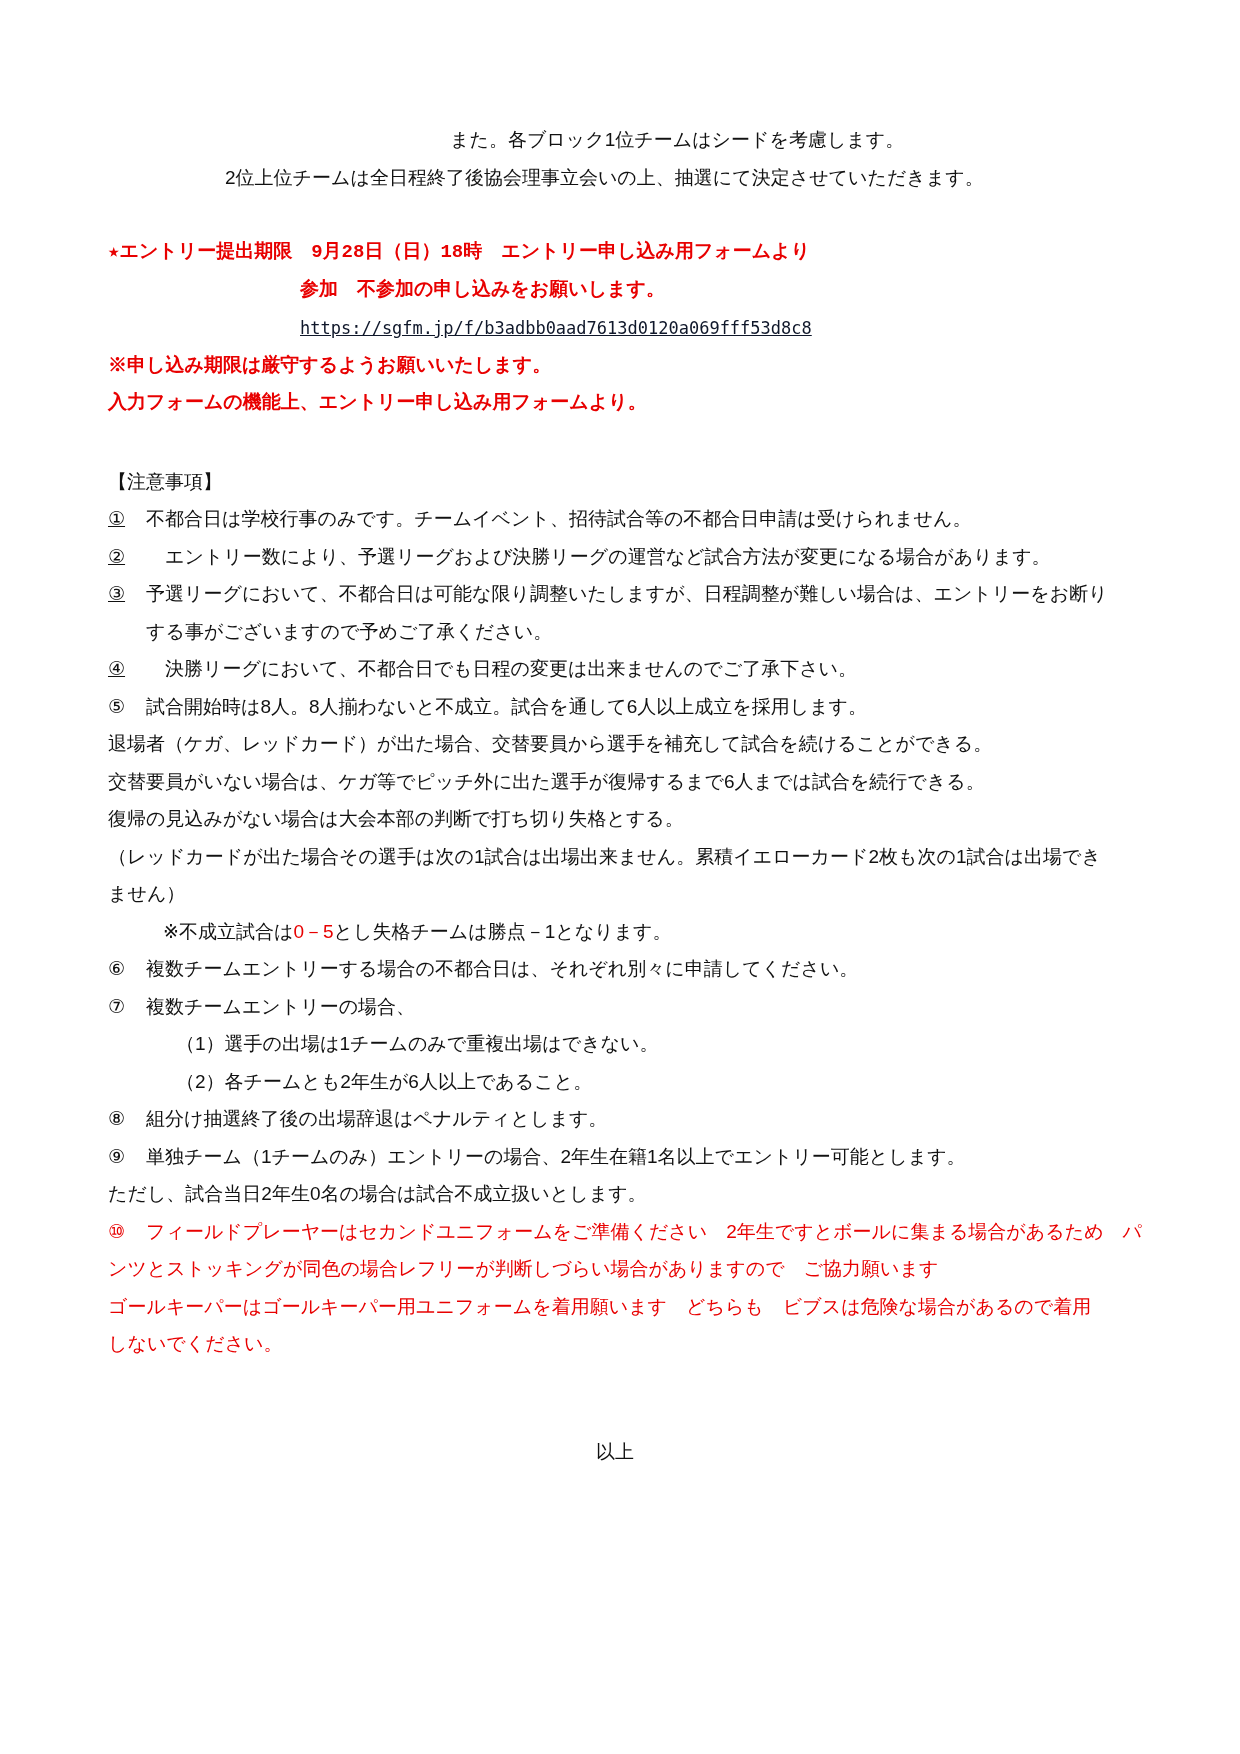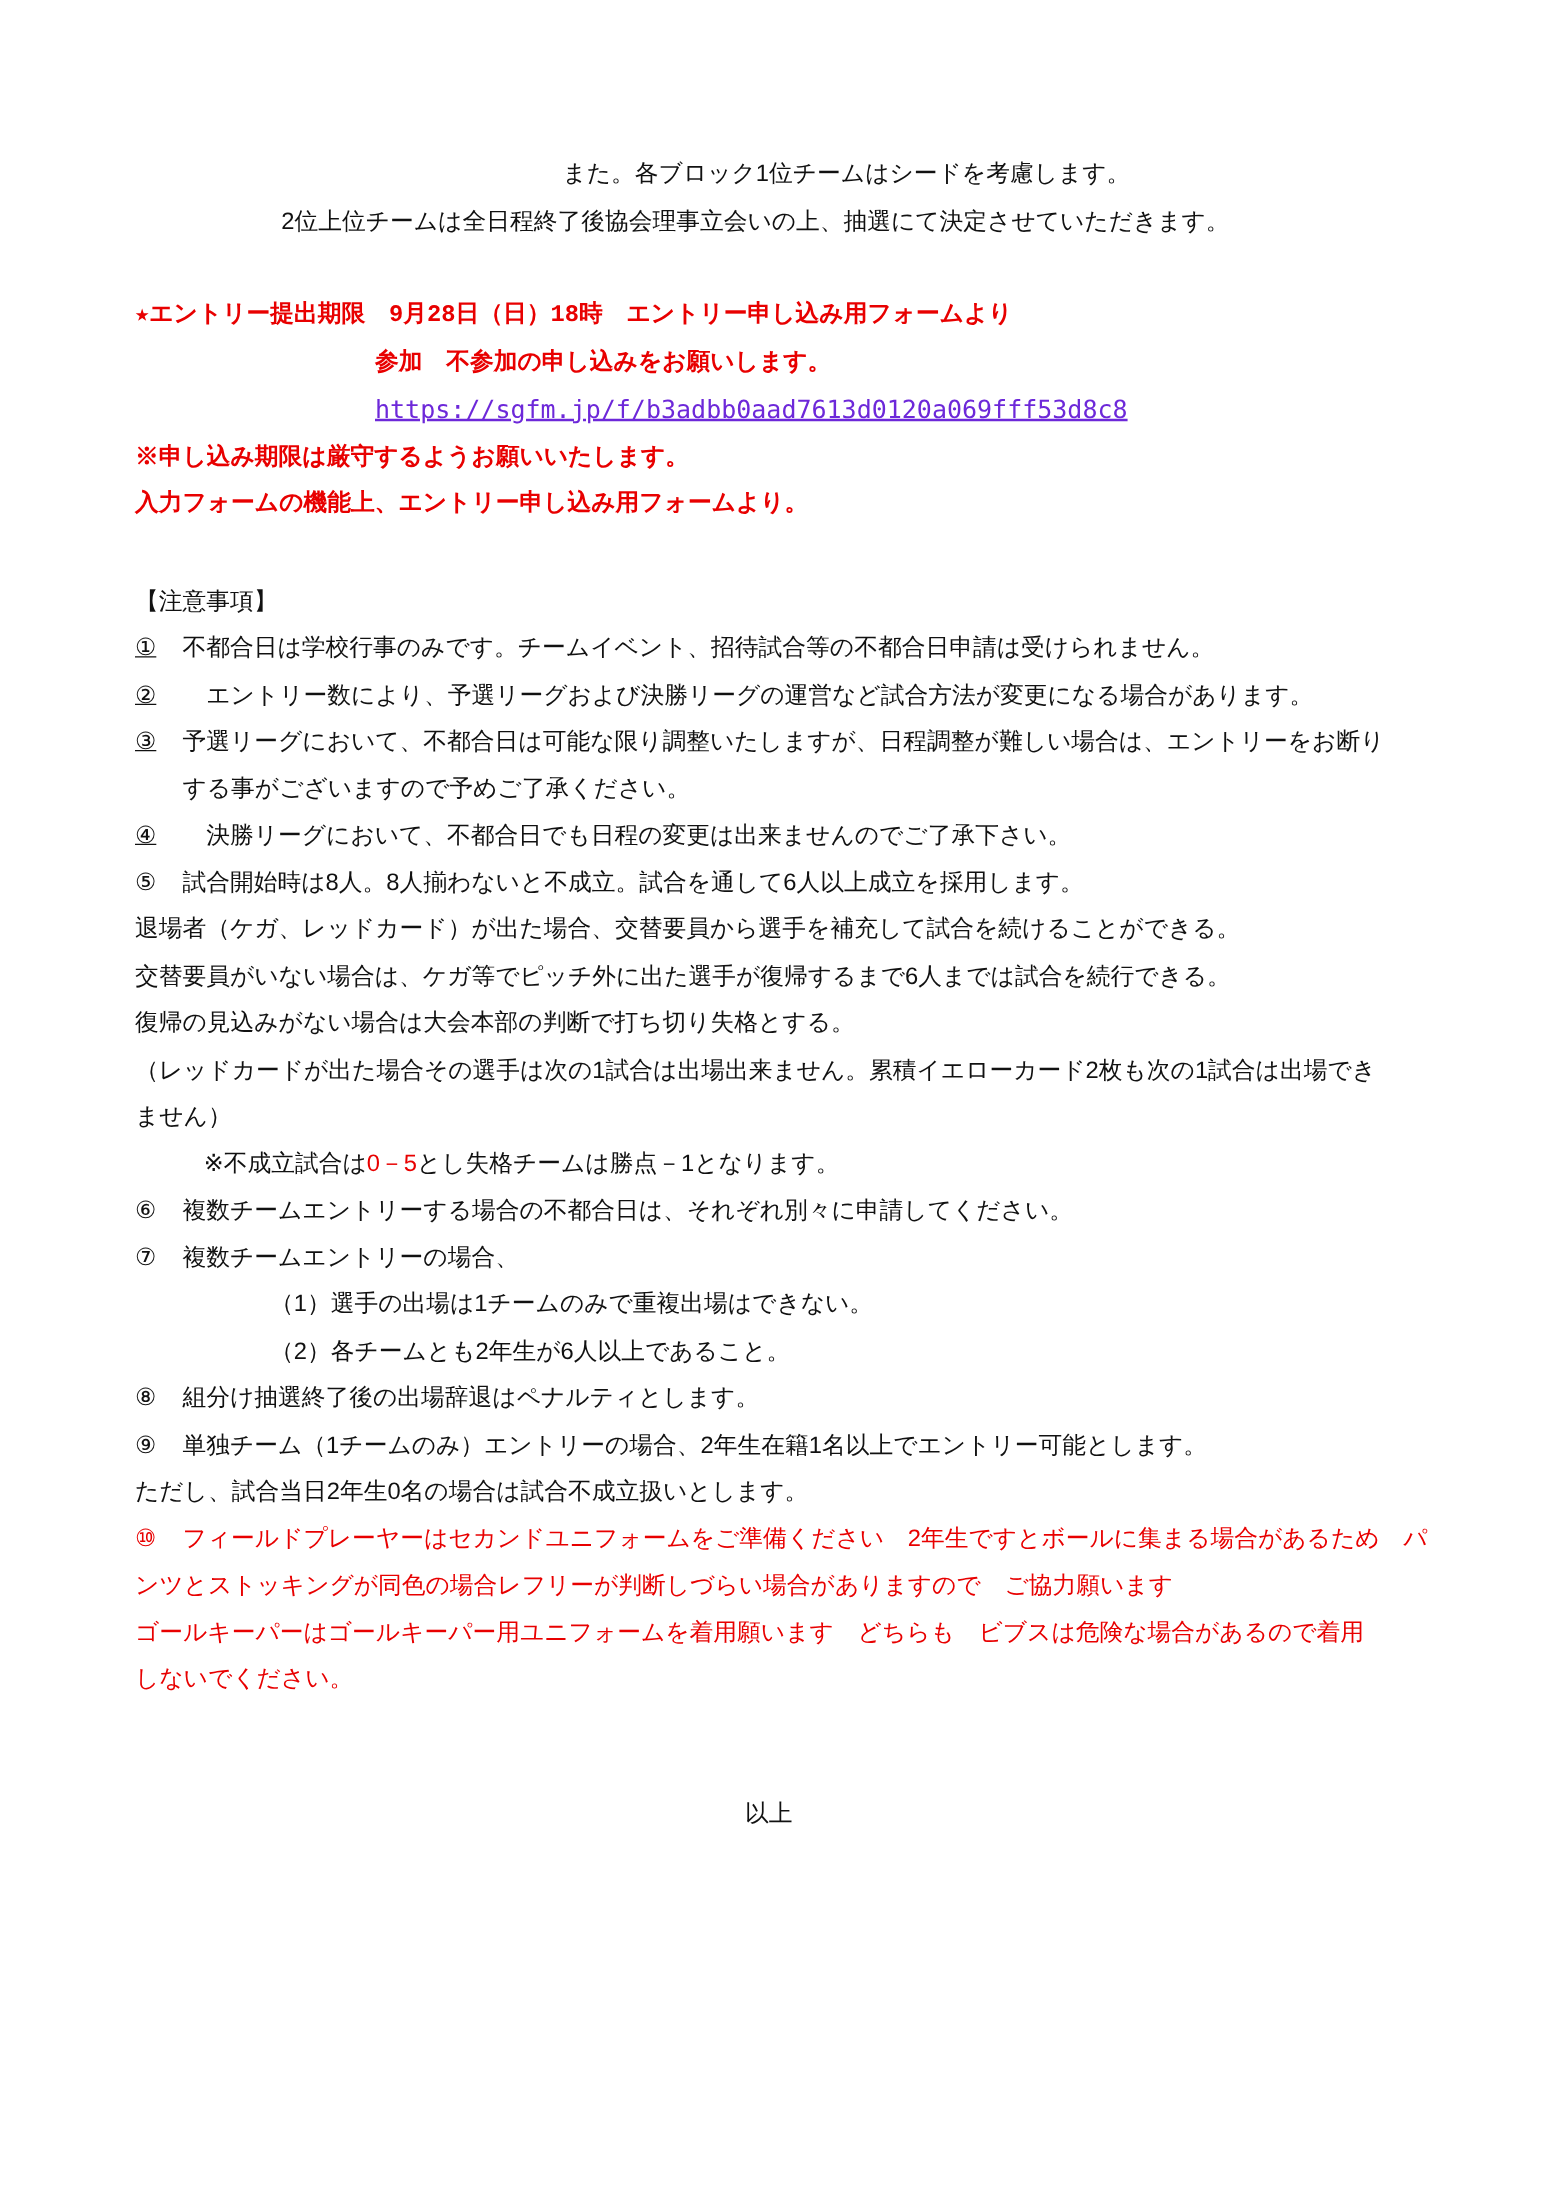--- a/index.html
+++ b/index.html
@@ -13,32 +13,32 @@
     font-family:"Liberation Sans","DejaVu Sans",sans-serif;
     font-size:19px;
     color:#111111;
   }
   .ln{line-height:37.5px; white-space:pre; }
   .red{color:#e80000;}
   .bold{font-weight:700;font-family:Liberation Mono, monospace;}
   .ml342{margin-left:342px;}
   .ml200{margin-left:117px;}
   .ml192{margin-left:192px;}
-  .ml72{margin-left:108px;}
+  .ml72{margin-left:68px;}
   .ml55{margin-left:55px;}
   .ml38{margin-left:38px;}
   .mt38{margin-top:38px;}
   .mt40{margin-top:40px;}
   .cnum{display:inline-block;min-width:27px;margin-right:11px;}
   .u{text-decoration:underline;}
   a.link{
-    color:#6d28d9;
+    color:#0f172a;
     text-decoration:underline;
     font-family:"DejaVu Sans Mono","Liberation Mono",monospace;
-    font-size:20px;
+    font-size:17px;
   }
   .closing{
     margin-top:70px;
     margin-right:8px;
     text-align:center;
     line-height:37.5px;
   }
 </style>
 </head>
 <body>

